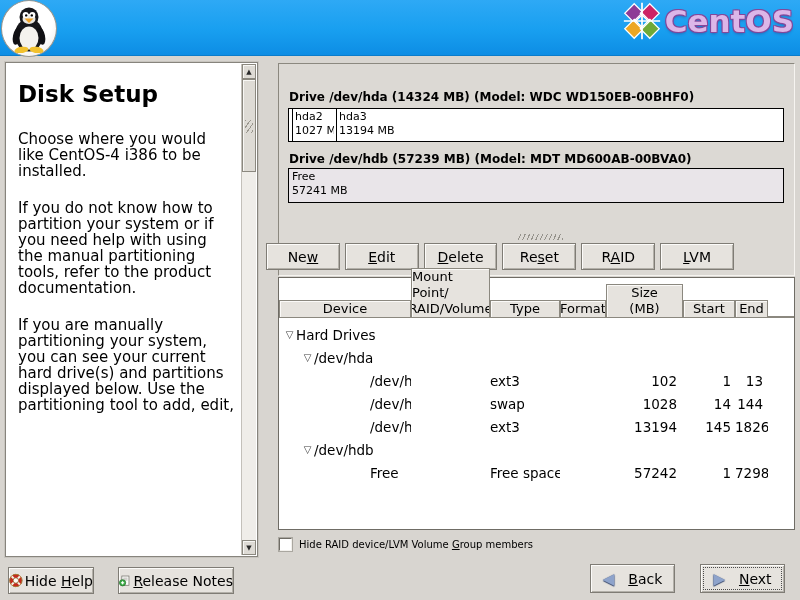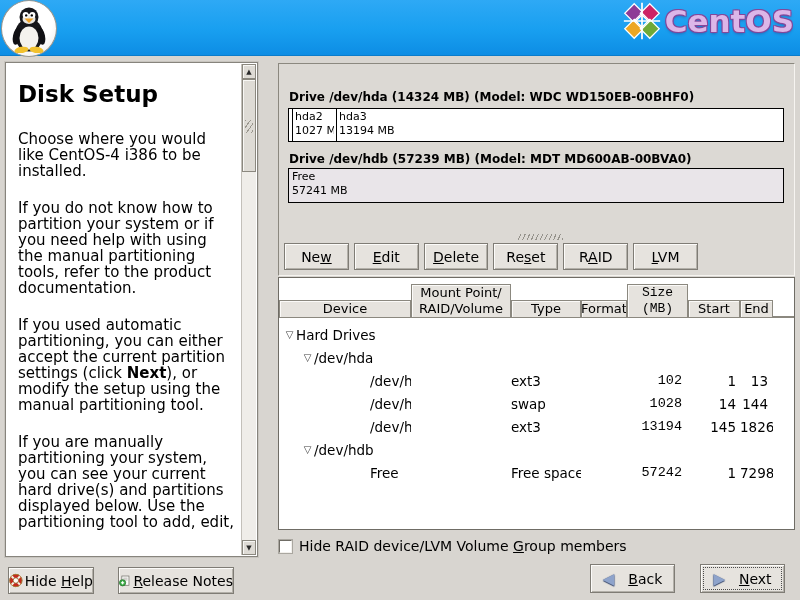--- a/index.html
+++ b/index.html
@@ -87,53 +87,53 @@
   .seg-hda3 { flex:1; }
   .bar-free { background:#e9e5e9; }
 
   .vpaned-grip {
     position:absolute; left:517px; top:234px; width:46px; height:6px;
     background:repeating-linear-gradient(115deg,transparent 0 3px,#96938c 3px 4px);
   }
 
   
   .toolbar {
-    position:absolute; left:284px; top:243px; width:414px; height:27px;
+    position:absolute; left:266px; top:243px; width:468px; height:27px;
     display:flex; gap:5px;
   }
   .toolbar .btn { flex:1; }
 
   
   .ptable {
     position:absolute; left:278px; top:277px; width:517px; height:253px;
     background:#fff; border:1px solid #6f6c65; display:flex; flex-direction:column;
   }
   .thead { display:flex; height:40px; flex:0 0 40px;align-items:flex-end; }
   .th {
     background:#e6e3de; border:1px solid #8b887f;
     box-shadow:inset 1px 1px 0 #fbfaf8;
     display:flex; flex-direction:column; align-items:center; justify-content:center;
     font-size:13px; line-height:16px; overflow:hidden;
   }
-  .c-device{width:132px;} .c-mount{width:100px;} .c-type{width:70px;}
-  .c-format{width:46px;} .c-size{width:61px;font-family:Liberation Mono, monospace;} .c-start{width:52px;}
+  .c-device{width:132px;} .c-mount{width:79px;} .c-type{width:70px;}
+  .c-format{width:46px;} .c-size{width:77px;} .c-start{width:52px;}
   .c-end{width:33px;} .c-fill{flex:1;}
   .tbody { flex:1; padding-top:5px; overflow:hidden; }
   .trow { display:flex; height:23px; align-items:center; font-size:13.5px; }
   .td { overflow:hidden; white-space:nowrap; }
   .td.num { text-align:right; }
   .c-size.num{ padding-right:6px; } .c-start.num{ padding-right:4px; } .c-end.num{ padding-right:5px; }
   .dev { display:flex; align-items:center; }
   .exp { font-size:10px; color:#3a3a3a; width:13px; flex:0 0 13px; text-align:center; }
   .ind0 { padding-left:4px; } .ind1 { padding-left:22px; } .ind2 { padding-left:91px; }
 
   
   .chk-row {
     position:absolute; left:279px; top:538px; display:flex; align-items:center;
-    gap:7px; font-size:14px;
+    gap:7px; font-size:10px;
   }
   .checkbox {
     width:13px; height:13px; background:#fff;
     border:1px solid; border-color:#6f6c65 #f2f0ec #f2f0ec #6f6c65;
     box-shadow:0 0 0 1px #aaa7a0;
   }
 
   
   .btn-hidehelp { position:absolute; left:8px;  top:567px; width:86px;  height:27px; gap:2px; }
   .btn-relnotes { position:absolute; left:118px; top:567px; width:116px; height:27px; gap:3px; }
@@ -175,21 +175,20 @@
     <ellipse cx="12.5" cy="45" rx="7" ry="3.2" fill="#f2c12e" transform="rotate(-8 12.5 45)"></ellipse>
     <ellipse cx="27.5" cy="45" rx="7" ry="3.2" fill="#f2c12e" transform="rotate(8 27.5 45)"></ellipse>
   </svg>
 </div>
 
 <div class="help-panel">
   <div class="help-text">
     <div class="help-title">Disk Setup</div>
     <p>Choose where you would like CentOS-4 i386 to be installed.</p>
     <p>If you do not know how to partition your system or if you need help with using the manual partitioning tools, refer to the product documentation.</p>
-    <p><span>If you used automatic partitioning, you can either accept the current partition settings (click </span><b>Next</b><span>), or modify the setup using the manual partitioning tool.</span></p>
     <p>If you are manually partitioning your system, you can see your current hard drive(s) and partitions displayed below. Use the partitioning tool to add, edit,</p>
   </div>
   <div class="vscroll">
     <div class="sbtn up">
         <span>▲</span>
       </div>
     <div class="thumb">
         <div class="thumb-grip"></div>
       </div>
     <div class="sbtn down">

